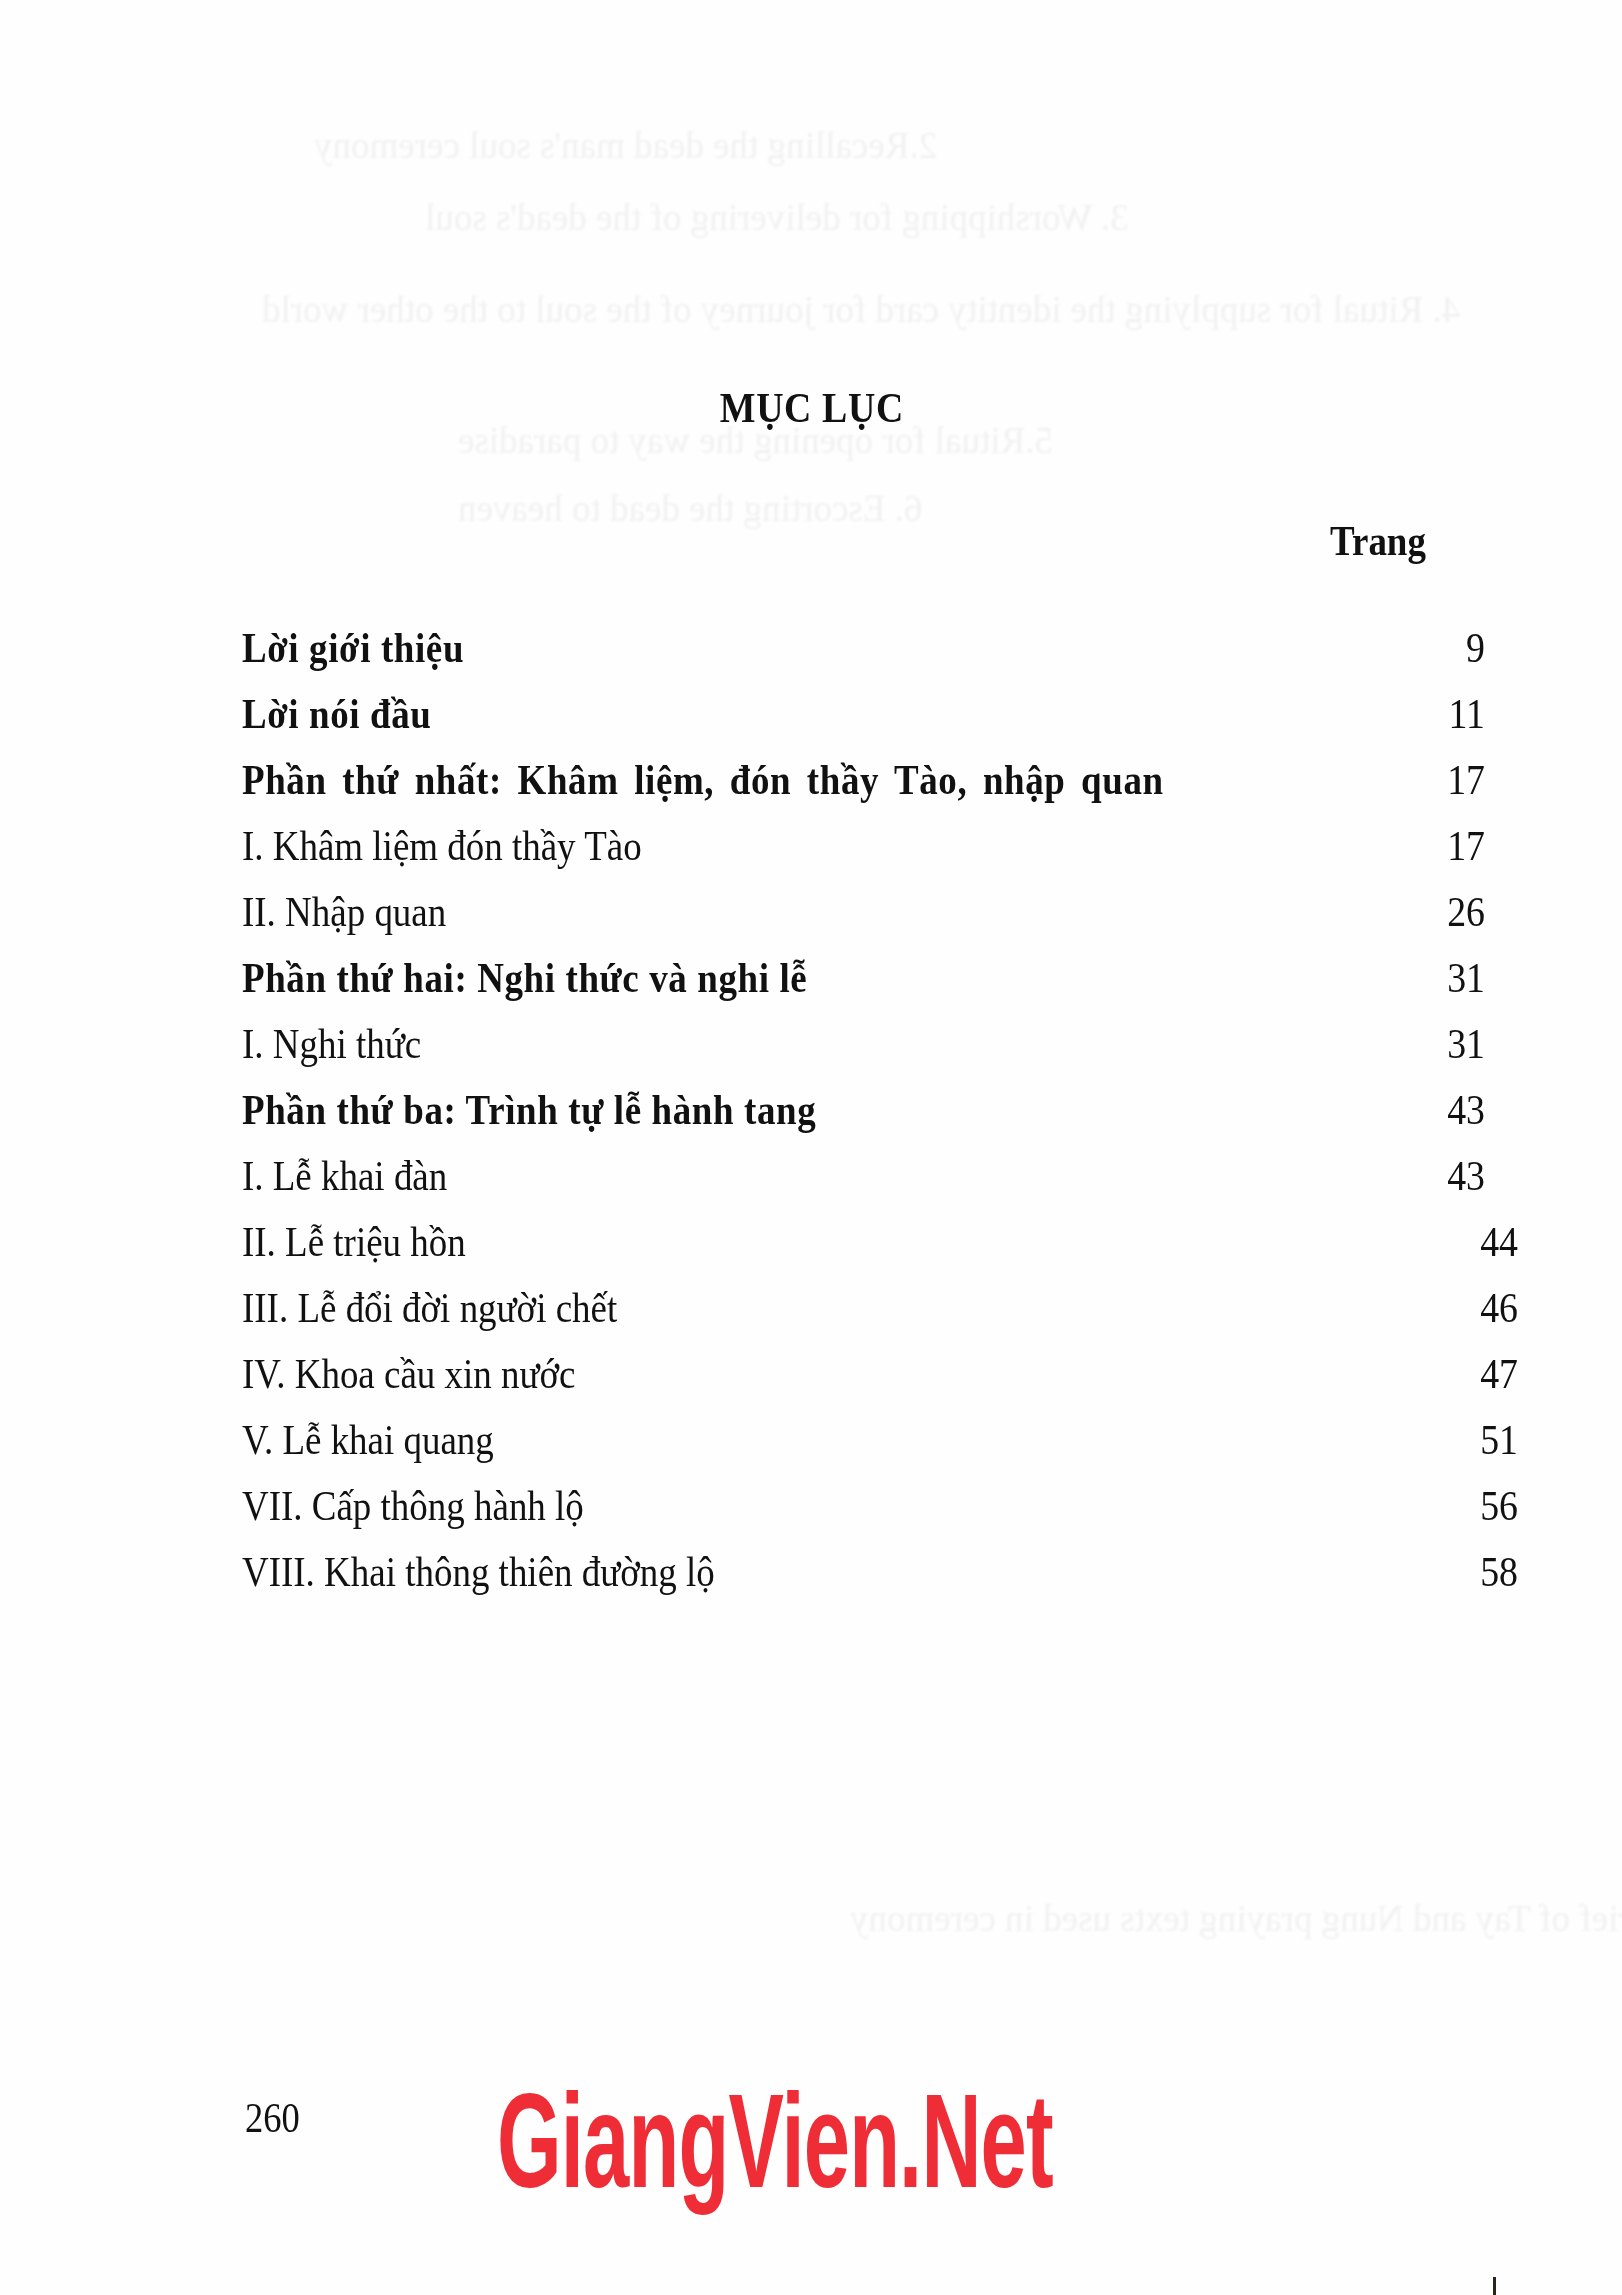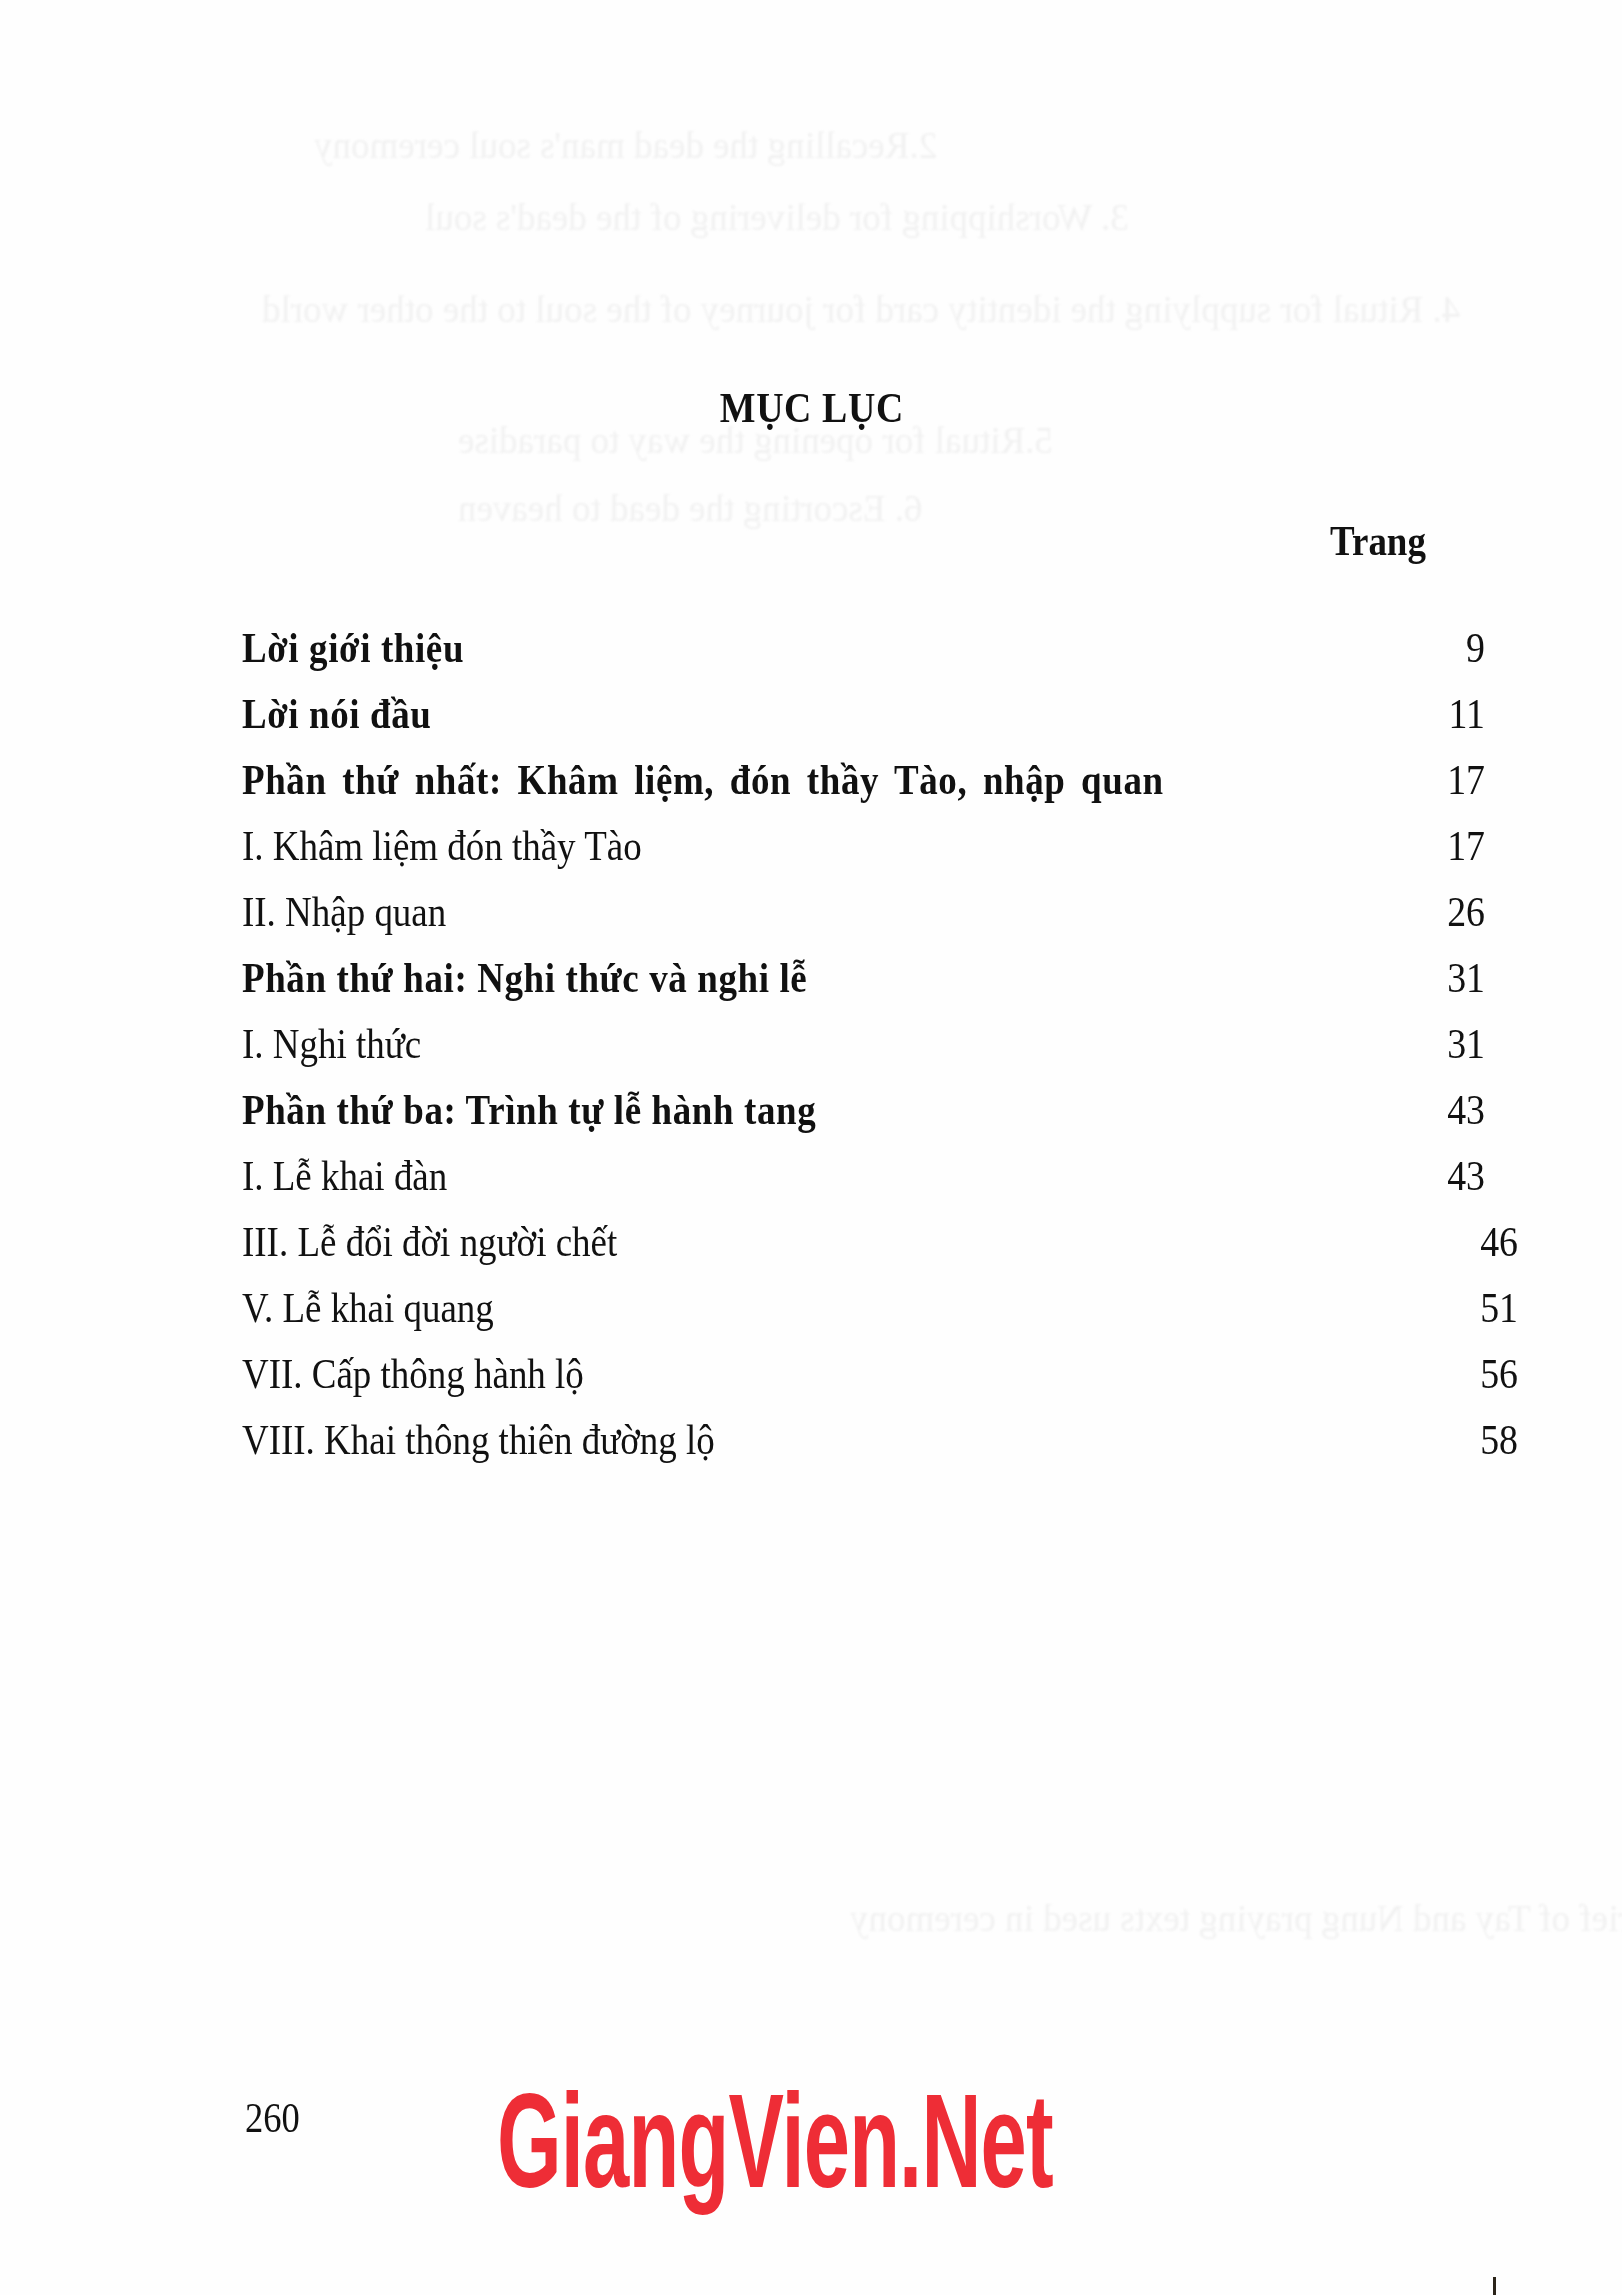--- a/index.html
+++ b/index.html
@@ -103,22 +103,30 @@
   </div>
   <div class="entry bold">
     <span class="label">Phần thứ ba: Trình tự lễ hành tang</span>
     <span class="page">43</span>
   </div>
   <div class="entry">
     <span class="label">I. Lễ khai đàn</span>
     <span class="page">43</span>
   </div>
   <div class="entry l2">
+    <span class="label">II. Lễ triệu hồn</span>
+    <span class="page">44</span>
+  </div>
+  <div class="entry l2">
     <span class="label">III. Lễ đổi đời người chết</span>
     <span class="page">46</span>
+  </div>
+  <div class="entry l2">
+    <span class="label">IV. Khoa cầu xin nước</span>
+    <span class="page">47</span>
   </div>
   <div class="entry l2">
     <span class="label">V. Lễ khai quang</span>
     <span class="page">51</span>
   </div>
   <div class="entry l2">
     <span class="label">VII. Cấp thông hành lộ</span>
     <span class="page">56</span>
   </div>
   <div class="entry l2">

